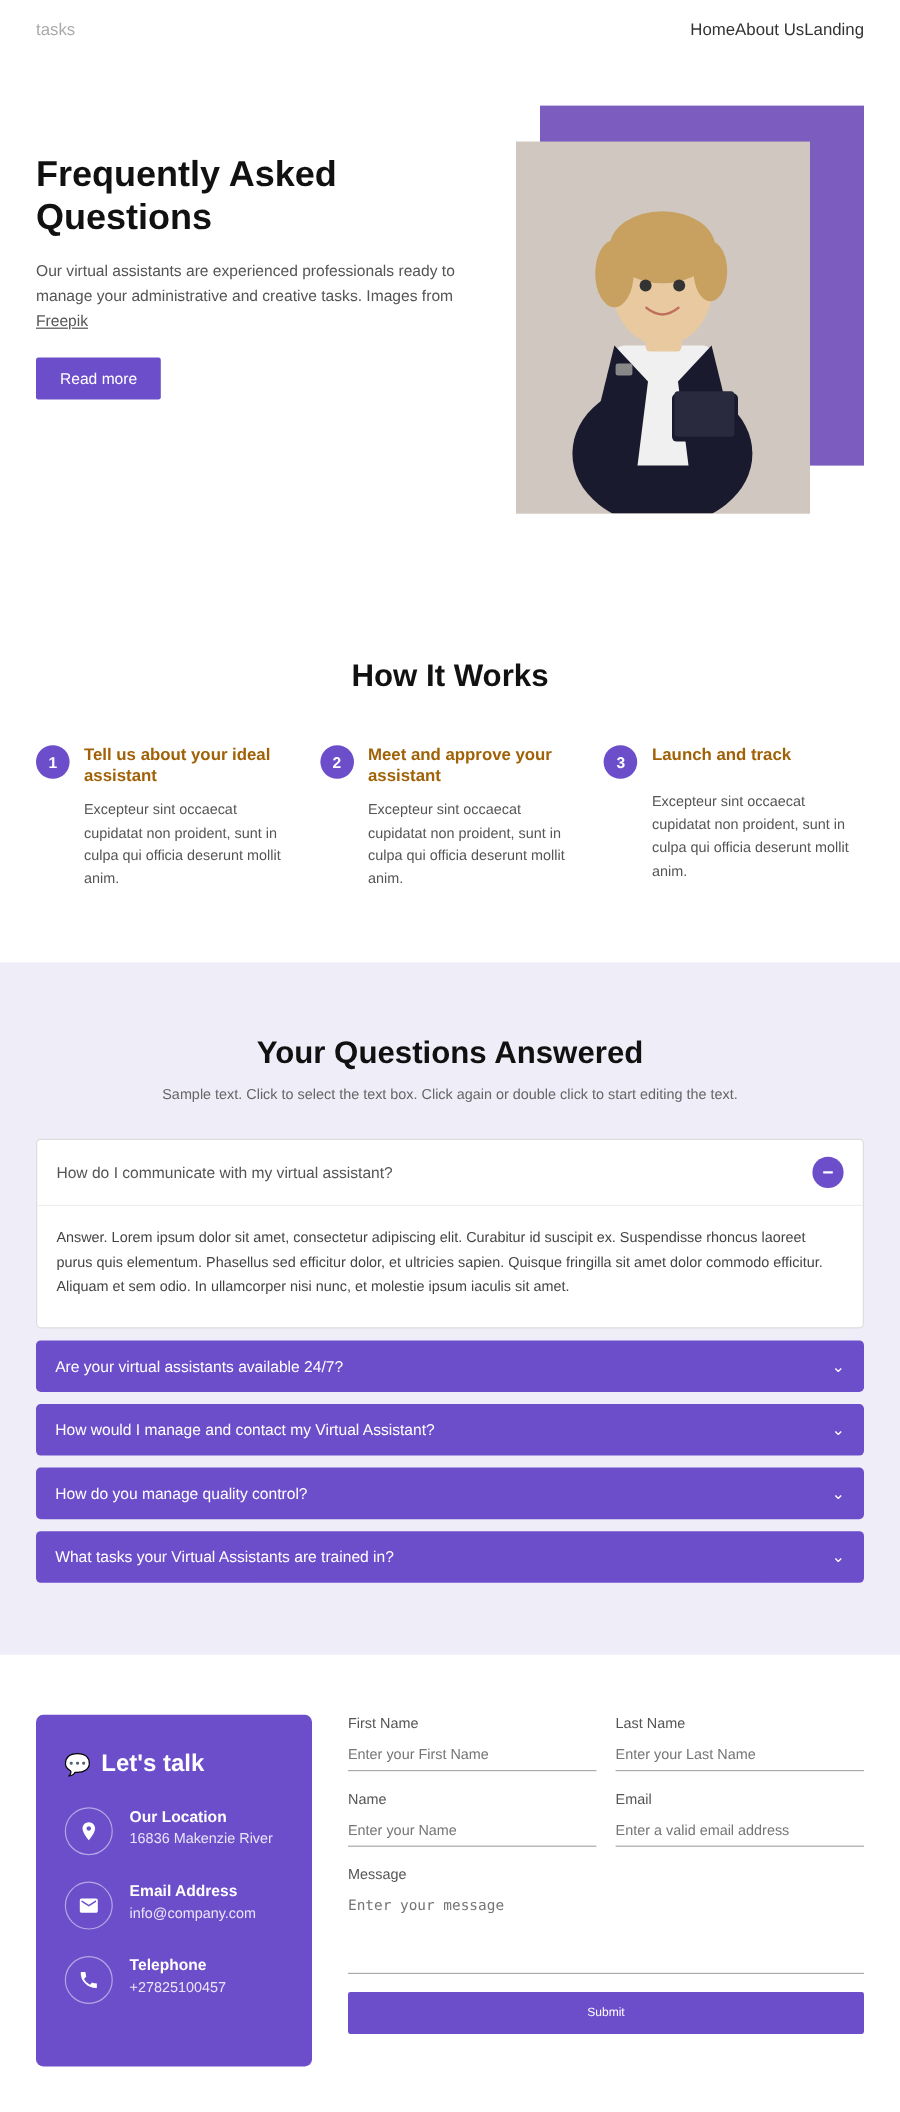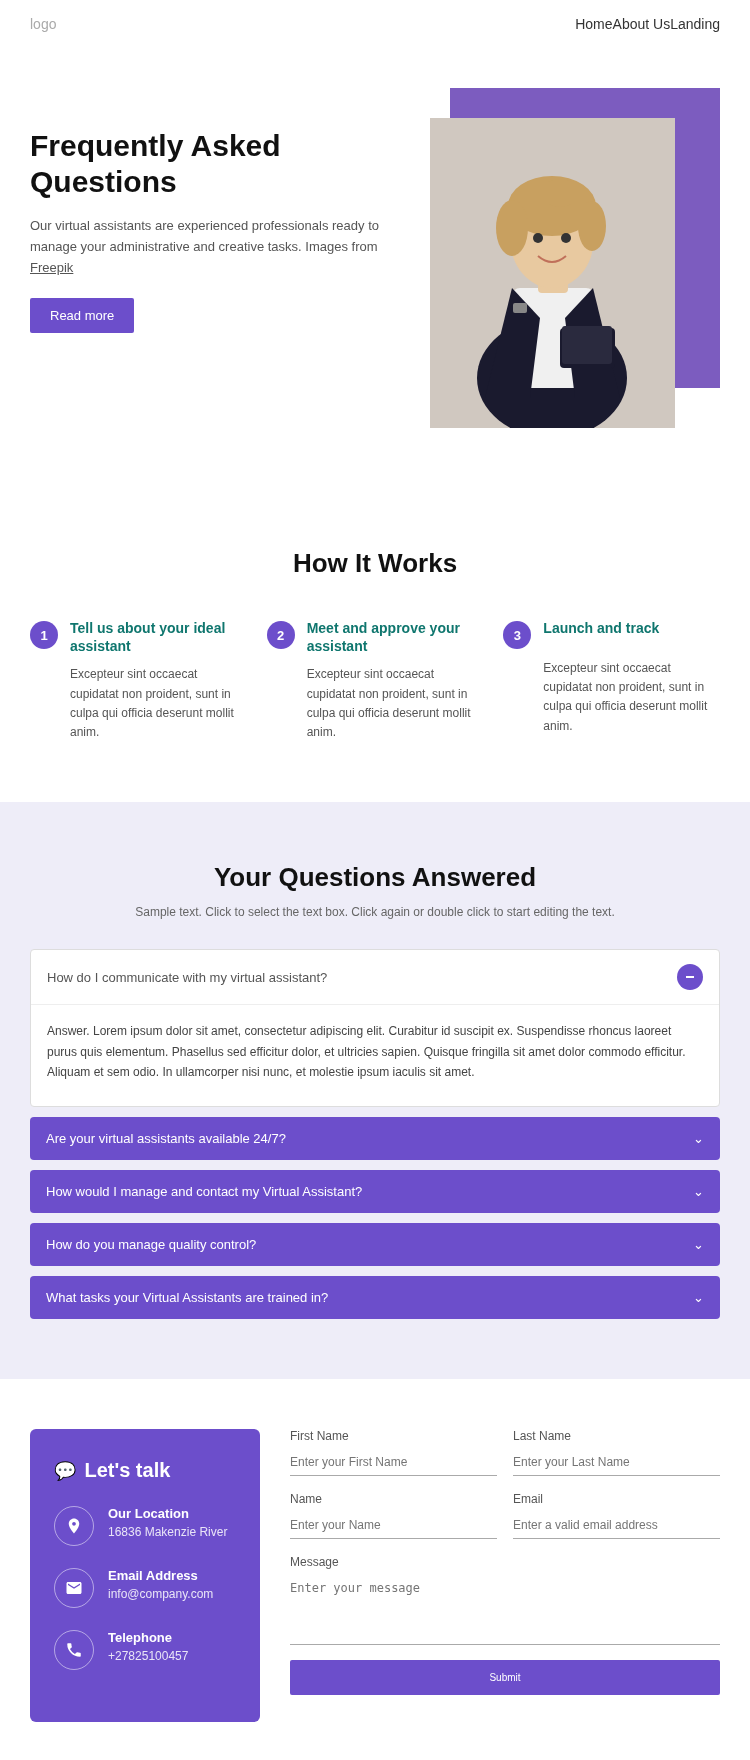--- a/index.html
+++ b/index.html
@@ -46,21 +46,21 @@
     .how-it-works { padding: 60px 30px; text-align: center; background: #fff; }
     .how-it-works h2 { font-size: 26px; font-weight: 800; margin-bottom: 40px; color: #111; text-align: center; }
     .steps { display: flex; gap: 20px; text-align: left; }
     .step { flex: 1; }
     .step-header { display: flex; align-items: flex-start; gap: 12px; margin-bottom: 10px; }
     .step-number {
       background: #6c4ecb; color: #fff; border-radius: 50%;
       width: 28px; height: 28px; display: flex; align-items: center; justify-content: center;
       font-size: 13px; font-weight: bold; flex-shrink: 0; margin-top: 2px;
     }
-    .step-title { font-weight: 700; font-size: 14px; color: #0f766e; line-height: 1.3; }
+    .step-title { font-weight: 700; font-size: 14px; color: #a16207; line-height: 1.3; }
     .step-desc { font-size: 12px; color: #555; line-height: 1.6; padding-left: 40px; }
 
     
     .faq-section { background: #eeedf8; padding: 60px 30px; }
     .faq-section h2 { font-size: 26px; font-weight: 800; text-align: center; margin-bottom: 12px; color: #111; }
     .faq-subtitle { text-align: center; font-size: 12px; color: #666; margin-bottom: 30px; }
 
     
     .faq-item-expanded {
       background: #fff; border: 1px solid #ddd; border-radius: 4px;
@@ -125,21 +125,21 @@
       margin-top: 12px;
     }
 
     
     .chat-icon { font-size: 18px; }
   </style>
 </head>
 <body>
 
 <nav>
-  <span class="logo">logo</span>
+  <span class="logo">tasks</span>
   <div class="nav-links">
     <a href="#">Home</a>
     <a href="#">About Us</a>
     <a href="#">Landing</a>
   </div>
 </nav>
 
 <section class="hero">
   <div class="hero-text">
     <h1>Frequently Asked Questions</h1>

